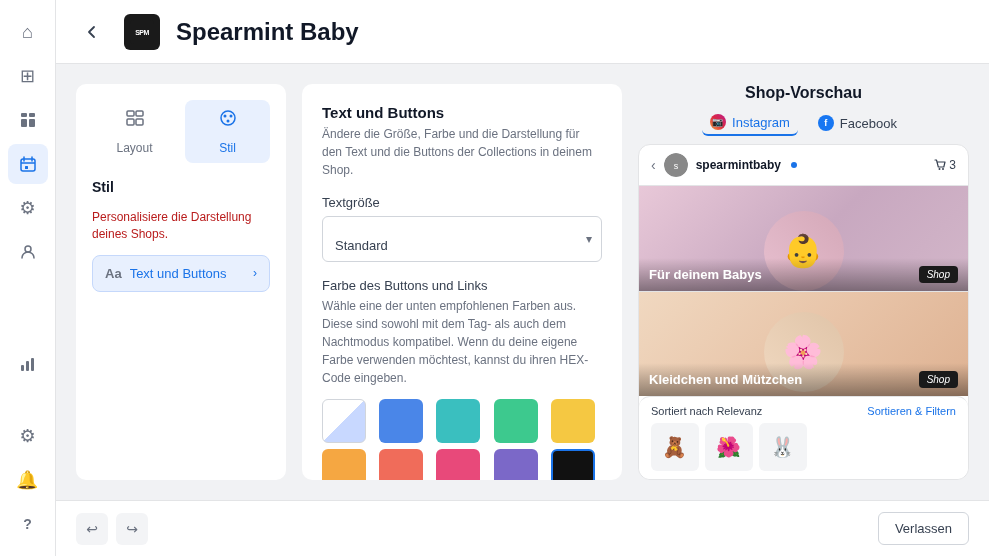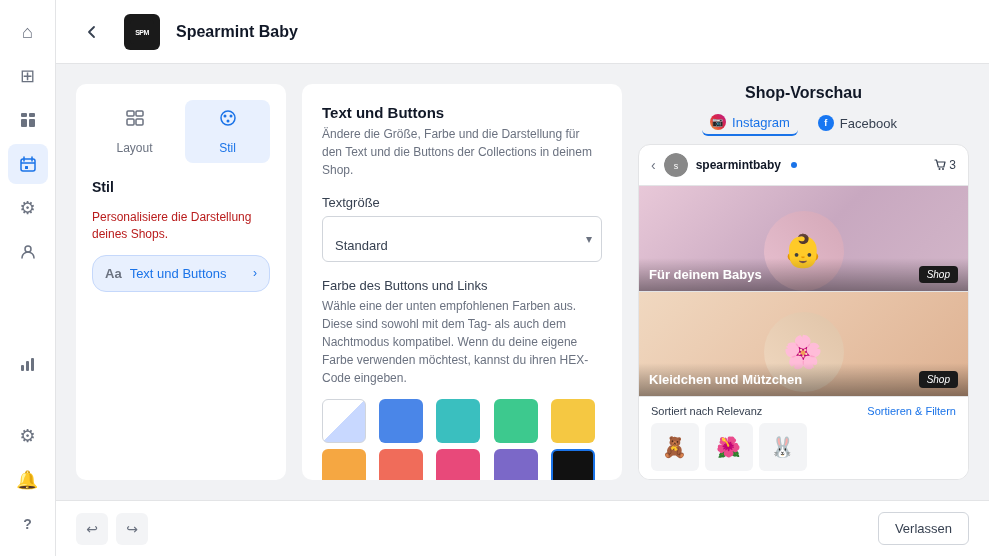--- a/index.html
+++ b/index.html
@@ -75,21 +75,21 @@
       border-radius: 6px;
       display: flex;
       align-items: center;
       justify-content: center;
       color: #fff;
       font-size: 9px;
       font-weight: 700;
       letter-spacing: -0.5px;
     }
     .header-title {
-      font-size: 16px;
+      font-size: 24px;
       font-weight: 600;
       color: #111827;
       text-align: center;
     }
 
     
     .content-body {
       flex: 1;
       display: flex;
       padding: 20px;
@@ -145,21 +145,21 @@
       color: #b91c1c;
       line-height: 1.4;
     }
 
     .menu-item {
       display: flex;
       align-items: center;
       gap: 8px;
       padding: 10px 12px;
       background: #e8f0fe;
-      border-radius: 14px;
+      border-radius: 8px;
       cursor: pointer;
       border: 1.5px solid #c5d8fb;
       justify-content: center;
     }
     .menu-item-label {
       font-size: 13px;
       font-weight: 500;
       color: #1a73e8;
       flex: 1;
     }
@@ -383,20 +383,21 @@
       padding: 3px 8px;
       border-radius: 4px;
       font-weight: 500;
       font-style: italic;
     }
 
     .bottom-bar {
       background: #fff;
       border-top: 1px solid #e3e4e6;
       padding: 8px 12px;
+      border-radius: 11px;
     }
     .sort-bar {
       display: flex;
       justify-content: space-between;
       align-items: center;
       margin-bottom: 6px;
     }
     .sort-label {
       font-size: 11px;
       color: #374151;

